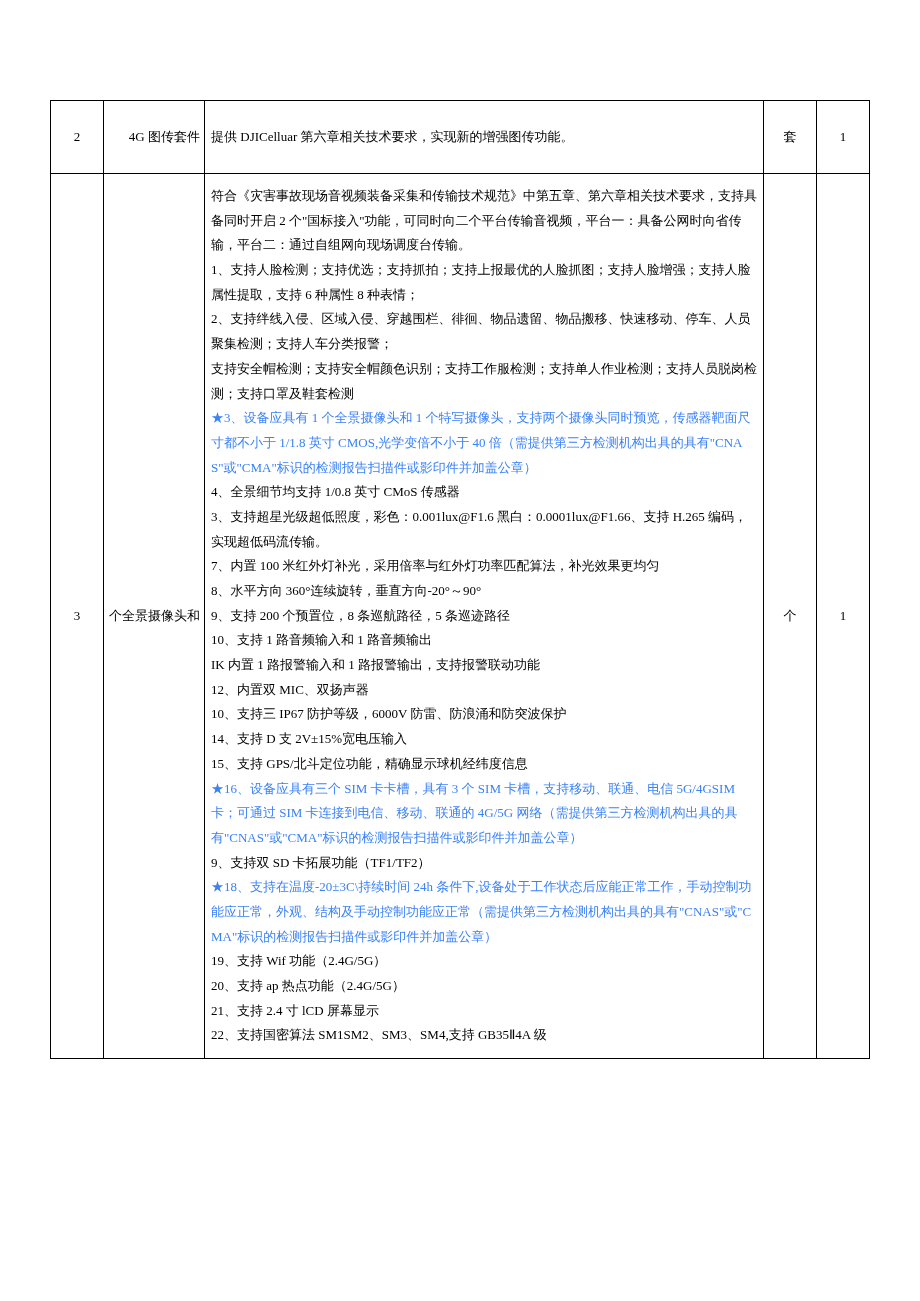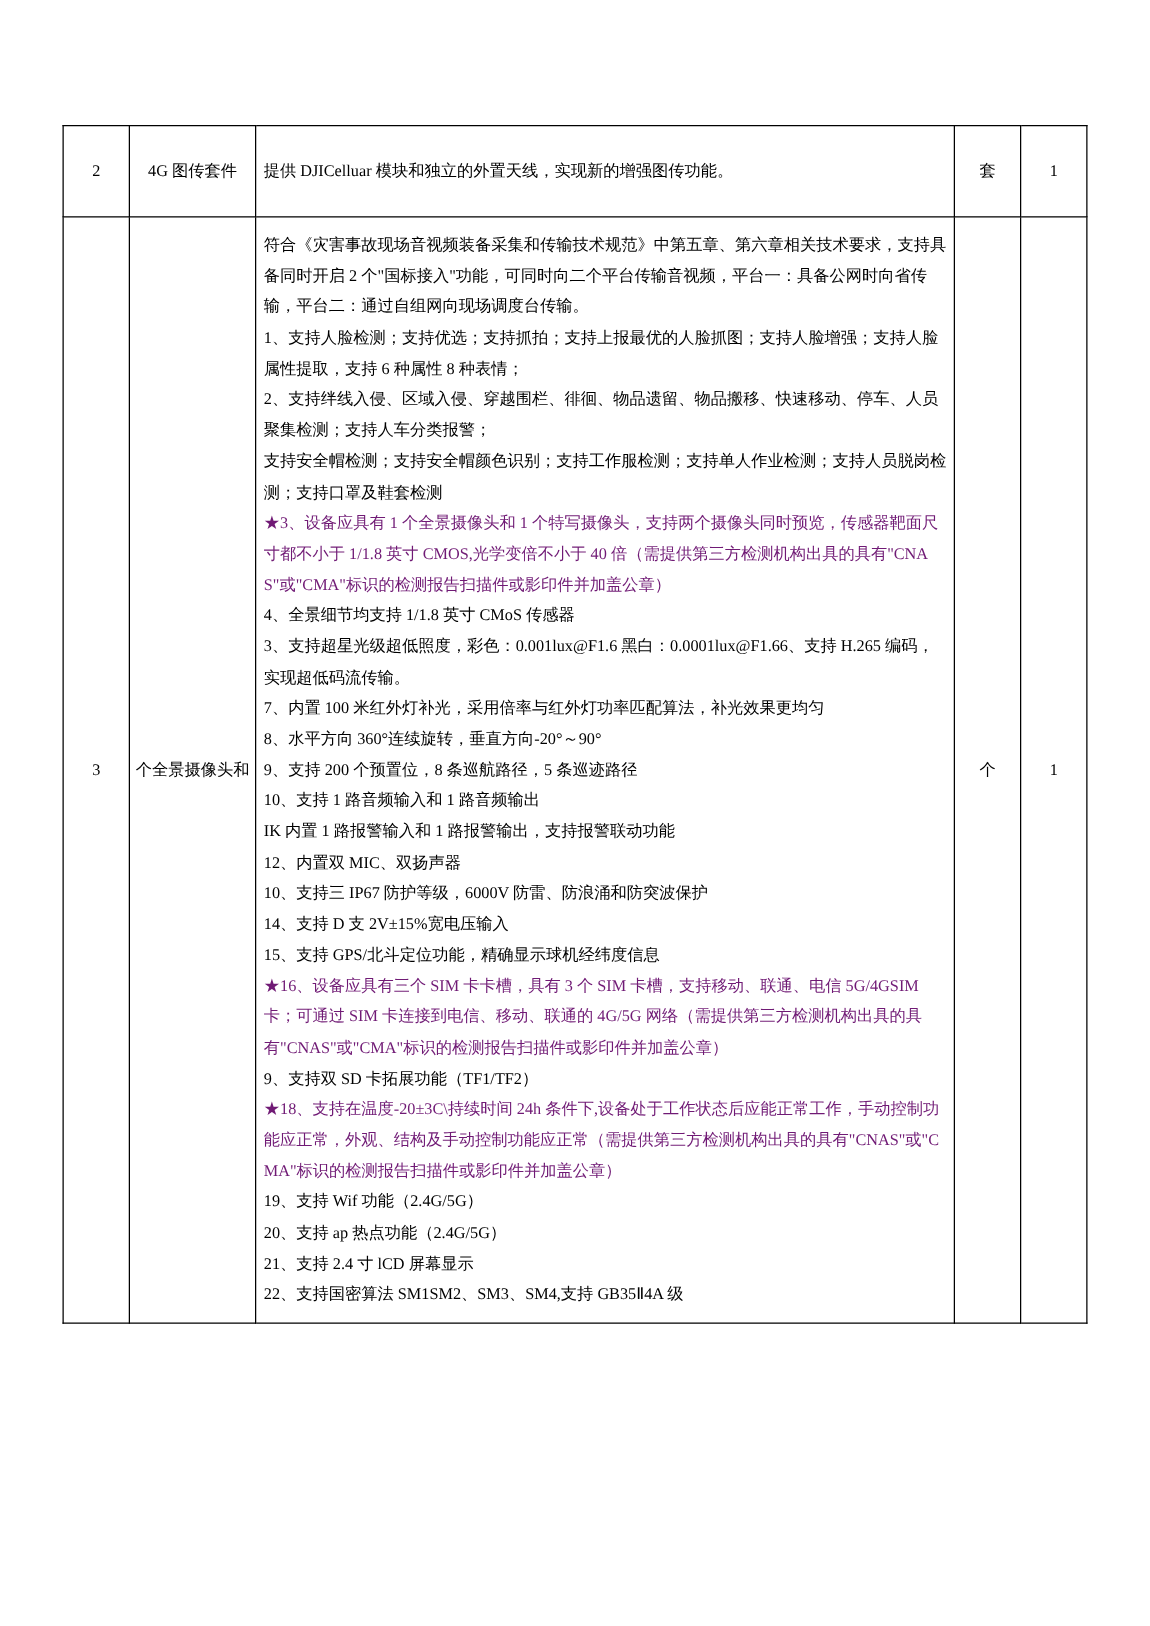--- a/index.html
+++ b/index.html
@@ -29,71 +29,71 @@
     vertical-align: middle;
     word-wrap: break-word;
     word-break: break-all;
   }
   .col-num {
     width: 44px;
     text-align: center;
   }
   .col-name {
     width: 92px;
-    text-align: center;
+    text-align: right;
   }
   .col-desc {
     width: 550px;
     text-align: left;
   }
   .col-unit {
     width: 44px;
     text-align: center;
   }
   .col-qty {
     width: 44px;
     text-align: center;
   }
   .desc-inner {
     padding: 4px 2px;
   }
   .red {
-    color: #701a75;
+    color: #3b82f6;
   }
   .row2 td {
     height: 60px;
   }
 </style>
 </head>
 <body>
 
 <div class="page">
   <table>
     <tbody>
       <tr class="row2">
         <td class="col-num">2</td>
         <td class="col-name">4G 图传套件</td>
         <td class="col-desc">
-          <div class="desc-inner">提供 DJICelluar 模块和独立的外置天线，实现新的增强图传功能。</div>
+          <div class="desc-inner">提供 DJICelluar 第六章相关技术要求，实现新的增强图传功能。</div>
         </td>
         <td class="col-unit">套</td>
         <td class="col-qty">1</td>
       </tr>
 
       <tr>
         <td class="col-num">3</td>
         <td class="col-name">个全景摄像头和</td>
         <td class="col-desc">
           <div class="desc-inner">
             <div>符合《灾害事故现场音视频装备采集和传输技术规范》中第五章、第六章相关技术要求，支持具备同时开启 2 个"国标接入"功能，可同时向二个平台传输音视频，平台一：具备公网时向省传输，平台二：通过自组网向现场调度台传输。</div>
             <div>1、支持人脸检测；支持优选；支持抓拍；支持上报最优的人脸抓图；支持人脸增强；支持人脸属性提取，支持 6 种属性 8 种表情；</div>
             <div>2、支持绊线入侵、区域入侵、穿越围栏、徘徊、物品遗留、物品搬移、快速移动、停车、人员聚集检测；支持人车分类报警；</div>
             <div>支持安全帽检测；支持安全帽颜色识别；支持工作服检测；支持单人作业检测；支持人员脱岗检测；支持口罩及鞋套检测</div>
             <div class="red">★3、设备应具有 1 个全景摄像头和 1 个特写摄像头，支持两个摄像头同时预览，传感器靶面尺寸都不小于 1/1.8 英寸 CMOS,光学变倍不小于 40 倍（需提供第三方检测机构出具的具有"CNAS"或"CMA"标识的检测报告扫描件或影印件并加盖公章）</div>
-            <div>4、全景细节均支持 1/1.8 英寸 CMoS 传感器</div>
+            <div>4、全景细节均支持 1/0.8 英寸 CMoS 传感器</div>
             <div>3、支持超星光级超低照度，彩色：0.001lux@F1.6 黑白：0.0001lux@F1.66、支持 H.265 编码，实现超低码流传输。</div>
             <div>7、内置 100 米红外灯补光，采用倍率与红外灯功率匹配算法，补光效果更均匀</div>
             <div>8、水平方向 360°连续旋转，垂直方向-20°～90°</div>
             <div>9、支持 200 个预置位，8 条巡航路径，5 条巡迹路径</div>
             <div>10、支持 1 路音频输入和 1 路音频输出</div>
             <div>IK 内置 1 路报警输入和 1 路报警输出，支持报警联动功能</div>
             <div>12、内置双 MIC、双扬声器</div>
             <div>10、支持三 IP67 防护等级，6000V 防雷、防浪涌和防突波保护</div>
             <div>14、支持 D 支 2V±15%宽电压输入</div>
             <div>15、支持 GPS/北斗定位功能，精确显示球机经纬度信息</div>

